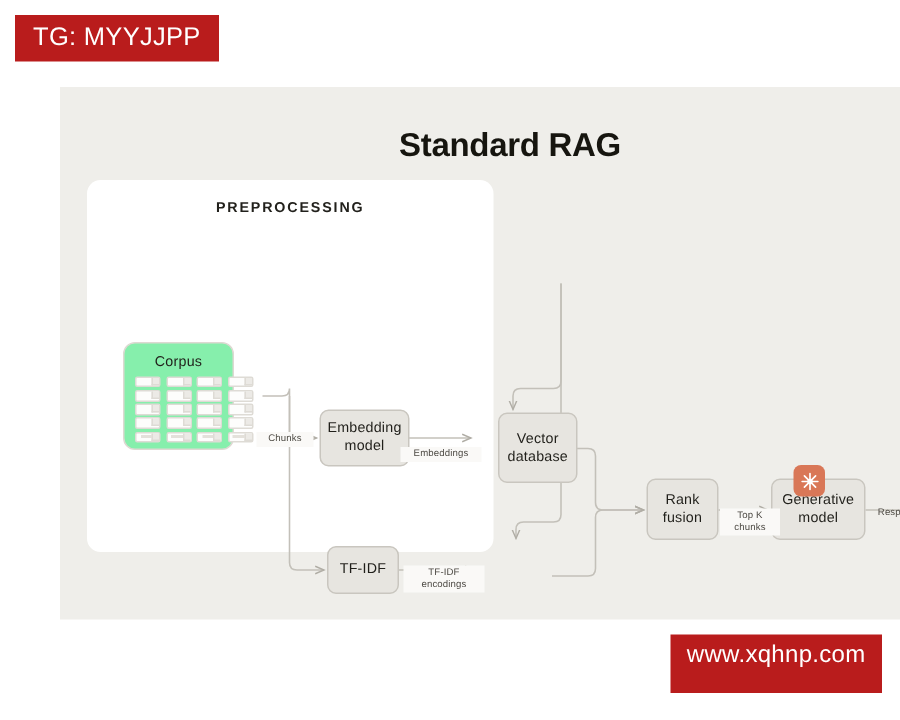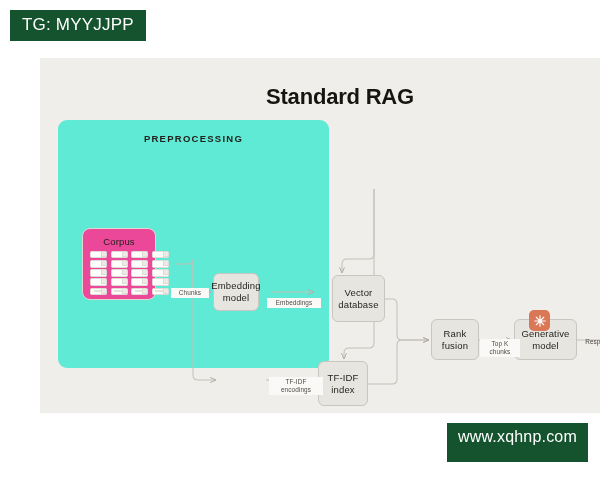--- a/index.html
+++ b/index.html
@@ -11,21 +11,21 @@
     height: 480px;
     background: #ffffff;
     font-family: "Liberation Sans", sans-serif;
     overflow: hidden;
     position: relative;
   }
 
   
   .wm {
     position: absolute;
-    background: #14532d;
+    background: #b91c1c;
     color: #ffffff;
     font-family: "Liberation Sans", sans-serif;
     letter-spacing: .2px;
     display: flex;
     align-items: center;
     justify-content: center;
     z-index: 50;
   }
   #wm-top {
     left: 10px;
@@ -60,21 +60,21 @@
     font-size: 22px;
     font-weight: bold;
     color: #16150f;
     letter-spacing: -.2px;
   }
 
   .panel {
     position: absolute;
     top: 62px;
     height: 248px;
-    background: #5eead4;
+    background: #ffffff;
     border-radius: 9px;
   }
   #panel-preprocessing { left: 18px;  width: 271px; }
   #panel-runtime       { left: 305px; width: 279px; }
 
   .panel-title {
     position: absolute;
     top: 13px;
     width: 100%;
     text-align: center;
@@ -106,21 +106,21 @@
     text-align: center;
     font-size: 9.5px;
     line-height: 12px;
     color: #201f1a;
     box-sizing: border-box;
     letter-spacing: .15px;
   }
 
   #node-corpus {
     left: 42px;  top: 170px;  width: 74px; height: 72px;
-    background: #ec4899;
+    background: #86efac;
     border: 1px solid #ddd9d2;
     border-radius: 8px;
     display: block;
   }
   #corpus-label {
     position: absolute;
     top: 7px; left: 0; width: 100%;
     text-align: center;
     font-size: 9.5px;
     color: #201f1a;
@@ -158,21 +158,21 @@
     border-bottom: 1px solid #dedbd5;
   }
   .doc.last::before {
     content: "";
     position: absolute;
     left: 2.5px; bottom: 1.5px;
     width: 9px; height: 2.5px;
     background: #e4e1db;
   }
 
-  #node-embedding  { left: 173px; top: 215px; width: 46px; height: 38px; align-items: center; }
+  #node-embedding  { left: 173px; top: 215px; width: 60px; height: 38px; align-items: center; }
   #node-tfidf      { left: 178px; top: 306px; width: 48px; height: 32px; }
   #node-vectordb   { left: 292px; top: 217px; width: 53px; height: 47px; }
   #node-tfidfindex { left: 278px; top: 303px; width: 50px; height: 45px; }
   #node-rankfusion { left: 391px; top: 261px; width: 48px; height: 41px; }
   #node-generative { left: 474px; top: 261px; width: 63px; height: 41px; }
 
   
   #generative-badge {
     position: absolute;
     left: 489px; top: 252px;
@@ -298,28 +298,28 @@
         <div class="doc"></div>
         <div class="doc last"></div>
       </div>
     </div>
   </div>
 
   <div class="node" id="node-embedding">
     <span>Embedding model</span>
   </div>
 
+  <div class="node" id="node-tfidf">
+    <span>TF-IDF</span>
+  </div>
 
   <div class="node" id="node-vectordb">
     <span>Vector database</span>
   </div>
 
-  <div class="node" id="node-tfidfindex">
-    <span>TF-IDF index</span>
-  </div>
 
   <div class="node" id="node-generative">
     <span>Generative model</span>
   </div>
 
   <div class="node" id="node-rankfusion">
     <span>Rank fusion</span>
   </div>
 
   <div id="generative-badge">

